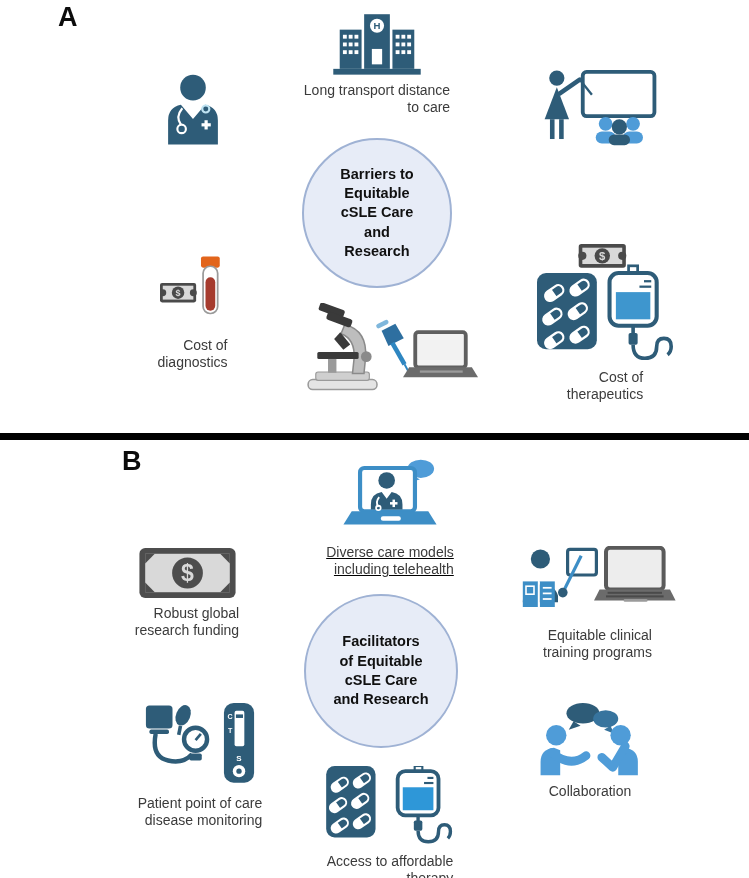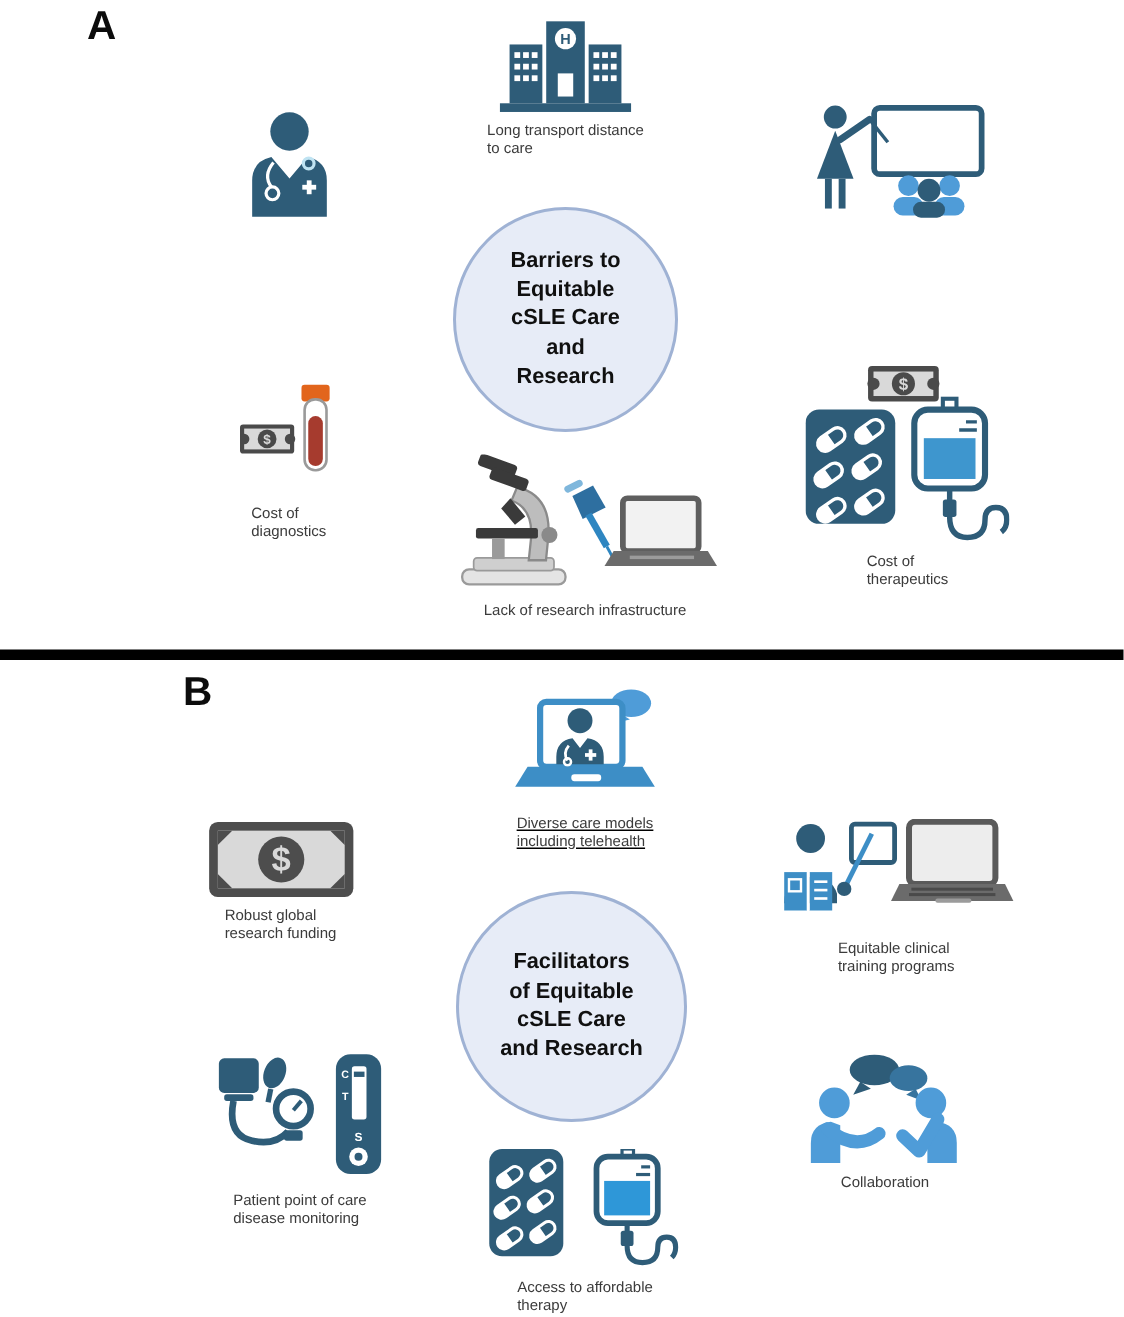--- a/index.html
+++ b/index.html
@@ -9,21 +9,21 @@
   }
   .panel-label{
     position:absolute;font-weight:bold;font-size:27px;color:#0c0c0c;
     letter-spacing:1px;
   }
   .item{
     position:absolute;display:flex;flex-direction:column;align-items:center;
   }
   .item .icon-wrap{display:flex;align-items:flex-end;justify-content:center;}
   .item .label{
-    font-size:10px;color:#3b3b3b;text-align:left;white-space:pre-line;
+    font-size:14px;color:#3b3b3b;text-align:right;white-space:pre-line;
     line-height:1.18;margin-top:7px;
   }
   .hub{
     position:absolute;border-radius:50%;
     background:#E7ECF7;border:2px solid #9FB2D4;
     display:flex;align-items:center;justify-content:center;
     text-align:center;font-weight:bold;font-size:14.5px;color:#101010;
     white-space:pre-line;line-height:1.33;
   }
   .divider{position:absolute;left:0;width:749px;height:7px;background:#000;}
@@ -144,21 +144,20 @@
       <circle cx="84" cy="70" r="7" fill="#8a8a8a"></circle>
       <path d="M104 36 l18 -9 11 19 -20 10 z" fill="#2E6FA0"></path>
       <path d="M100 30 l10 -5" stroke="#7FB7DC" stroke-width="6" stroke-linecap="round"></path>
       <path d="M118 52 L134 80" stroke="#2E86C1" stroke-width="6"></path>
       <path d="M134 80 L141 93" stroke="#2E86C1" stroke-width="2.5"></path>
       <rect x="148" y="38" width="66" height="46" rx="4" fill="#F2F2F2" stroke="#5F5F5F" stroke-width="5"></rect>
       <path d="M140 84 h82 l8 13 h-98 z" fill="#6B6B6B"></path>
       <rect x="154" y="88" width="56" height="3" fill="#9b9b9b"></rect>
     </svg>
   </div>
-  <div class="label">Lack of research infrastructure</div>
 </div>
 
 <div class="item" style="left:520px;top:244px;width:170px;">
   <div class="icon-wrap">
     <svg width="136" height="118" viewBox="0 0 150 130">
       <rect x="46" y="0" width="52" height="26" rx="3" fill="#4A4A4A"></rect>
       <rect x="50" y="4" width="44" height="18" fill="#D9D9D9"></rect>
       <circle cx="50" cy="13" r="4.5" fill="#4A4A4A"></circle>
       <circle cx="94" cy="13" r="4.5" fill="#4A4A4A"></circle>
       <circle cx="72" cy="13" r="8.5" fill="#4A4A4A"></circle>

